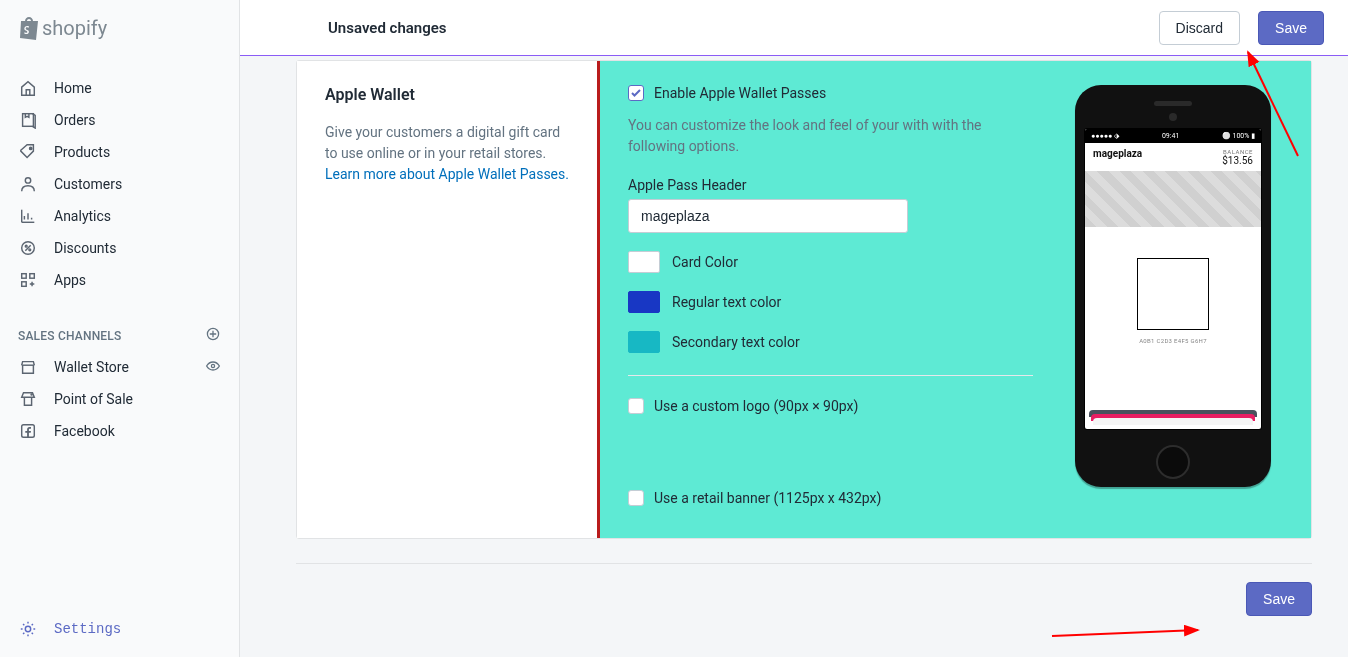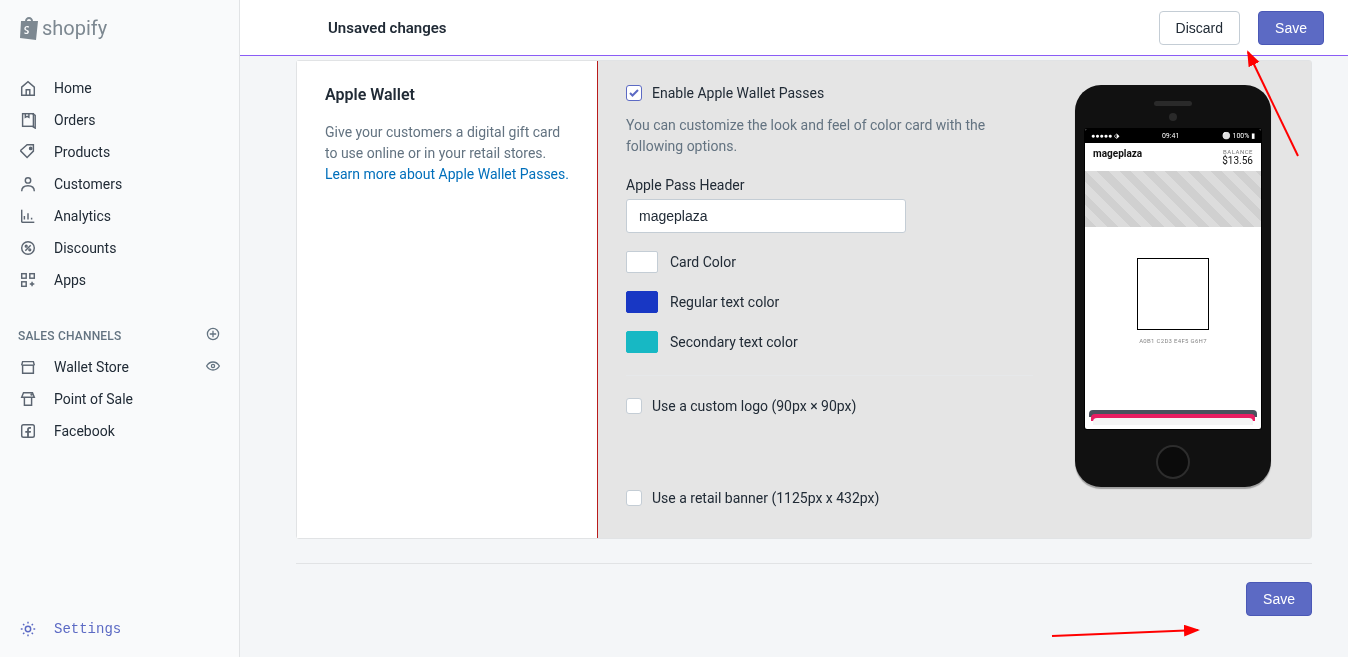--- a/index.html
+++ b/index.html
@@ -155,24 +155,24 @@
     line-height: 1.5;
     margin-bottom: 2px;
   }
   .card-left a {
     color: #006fbb;
     text-decoration: none;
     font-size: 14px;
   }
   .card-right {
     flex: 1;
-    border-left: 1px solid #b91c1c;
+    border-left: 3px solid #b91c1c;
     padding: 24px 28px 26px 28px;
     display: flex;
-    background: #e5e5e5;
+    background: #5eead4;
   }
   .form-col { flex: 1; padding-right: 30px; }
   .preview-col { width: 220px; display:flex; justify-content:center; }
   .cb-row { display: flex; align-items: center; margin-bottom: 14px; }
   .cb {
     width: 16px; height: 16px;
     border: 1px solid #5c6ac4;
     border-radius: 3px;
     margin-right: 10px;
     display: flex; align-items: center; justify-content: center;
@@ -497,21 +497,21 @@
     <div class="card-right">
       <div class="form-col">
         <div class="cb-row">
           <span class="cb checked">
             <svg width="12" height="12" viewBox="0 0 12 12">
                 <path d="M2 6l2.5 2.5L10 3" fill="none" stroke="#5c6ac4" stroke-width="2"></path>
               </svg>
           </span>
           <span class="enable-label">Enable Apple Wallet Passes</span>
         </div>
-        <p class="help-text">You can customize the look and feel of color card with the following options.</p>
+        <p class="help-text">You can customize the look and feel of your with with the following options.</p>
 
         <div class="field-label">Apple Pass Header</div>
         <input class="text-input" type="text" value="mageplaza" style="">
 
         <div class="swatch-row">
           <span class="swatch white"></span>
           <span class="swatch-label">Card Color</span>
         </div>
         <div class="swatch-row">
           <span class="swatch blue"></span>

